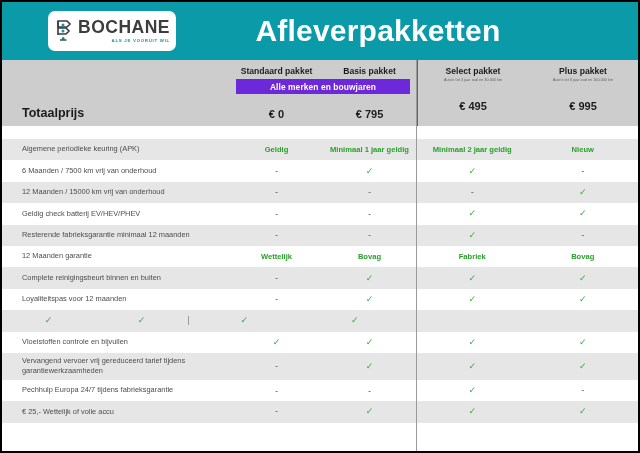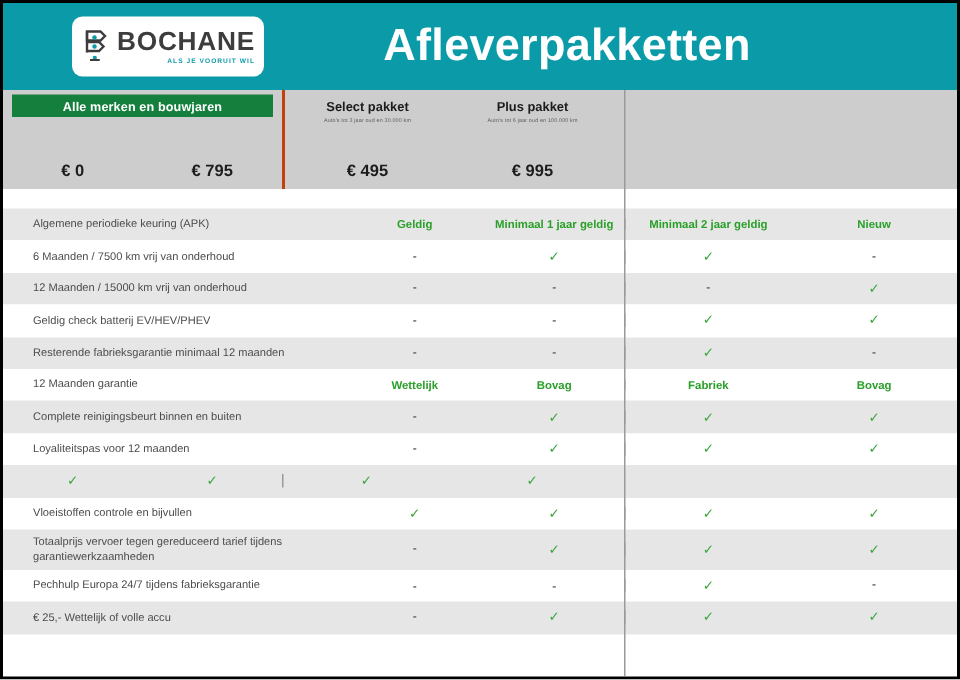--- a/index.html
+++ b/index.html
@@ -115,21 +115,21 @@
   }
   .ph-names > div {
     flex: 1 1 0;
     text-align: center;
     font-size: 8.6px;
     font-weight: bold;
     color: #1c1c1c;
   }
   .brand-bar {
     margin: 3px 6px 0 6px;
-    background: #15803d;
+    background: #6d28d9;
     color: #ffffff;
     text-align: center;
     font-size: 8.4px;
     font-weight: bold;
     padding: 2.5px 0;
     letter-spacing: 0.1px;
   }
   .ph-subs {
     display: flex;
     margin-top: 2px;
@@ -139,21 +139,21 @@
     text-align: center;
     font-size: 3.6px;
     color: #5c5c5c;
     letter-spacing: 0.1px;
   }
   .ph-prices {
     display: flex;
     position: absolute;
     left: 0;
     right: 0;
-    bottom: 6px;
+    bottom: 14px;
   }
   .ph-prices > div {
     flex: 1 1 0;
     text-align: center;
     font-size: 11px;
     font-weight: bold;
     color: #1c1c1c;
   }
   .ph-groupA .ph-prices { bottom: 6px; }
 
@@ -243,22 +243,29 @@
       </svg>
       <span class="logo-text-wrap">
         <span class="logo-word">BOCHANE</span>
         <span class="logo-tag">ALS JE VOORUIT WIL</span>
       </span>
     </div>
     <div class="header-title">Afleverpakketten</div>
   </div>
 
   <div class="price-head">
+    <div class="ph-left">
+      <div class="ph-total">Totaalprijs</div>
+    </div>
 
     <div class="ph-groupA">
+      <div class="ph-names">
+        <div>Standaard pakket</div>
+        <div>Basis pakket</div>
+      </div>
       <div class="brand-bar">Alle merken en bouwjaren</div>
       <div class="ph-prices">
         <div>€ 0</div>
         <div>€ 795</div>
       </div>
     </div>
 
     <div class="ph-groupB">
       <div class="ph-names">
         <div>Select pakket</div>
@@ -381,21 +388,21 @@
           <div class="grpA">
             <div class="cell-val mark">✓</div>
             <div class="cell-val mark">✓</div>
           </div>
           <div class="grpB">
             <div class="cell-val mark">✓</div>
             <div class="cell-val mark">✓</div>
           </div>
         </div>
         <div class="row shaded tall">
-          <div class="cell-label">Totaalprijs vervoer tegen gereduceerd tarief tijdens garantiewerkzaamheden</div>
+          <div class="cell-label">Vervangend vervoer vrij gereduceerd tarief tijdens garantiewerkzaamheden</div>
           <div class="grpA">
             <div class="cell-val dash">-</div>
             <div class="cell-val mark">✓</div>
           </div>
           <div class="grpB">
             <div class="cell-val mark">✓</div>
             <div class="cell-val mark">✓</div>
           </div>
         </div>
         <div class="row plain">

